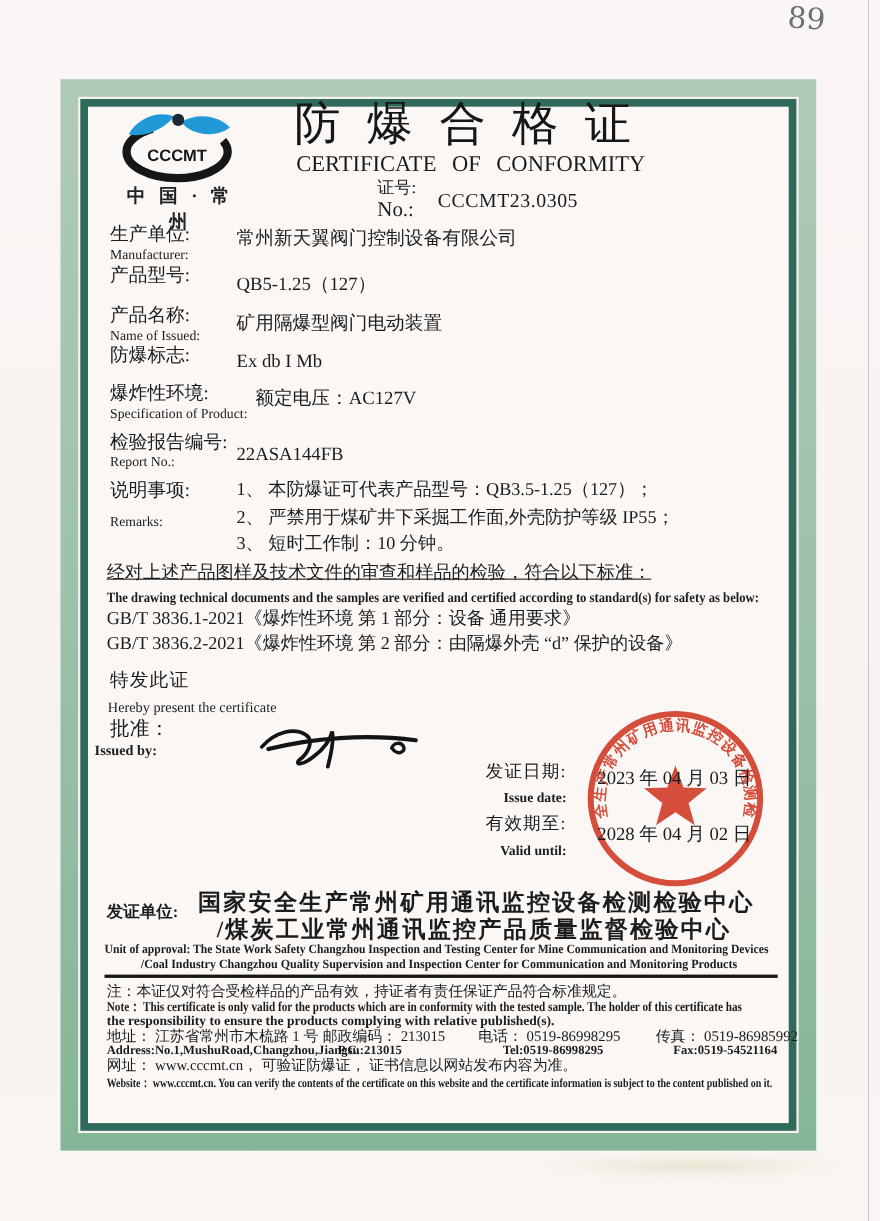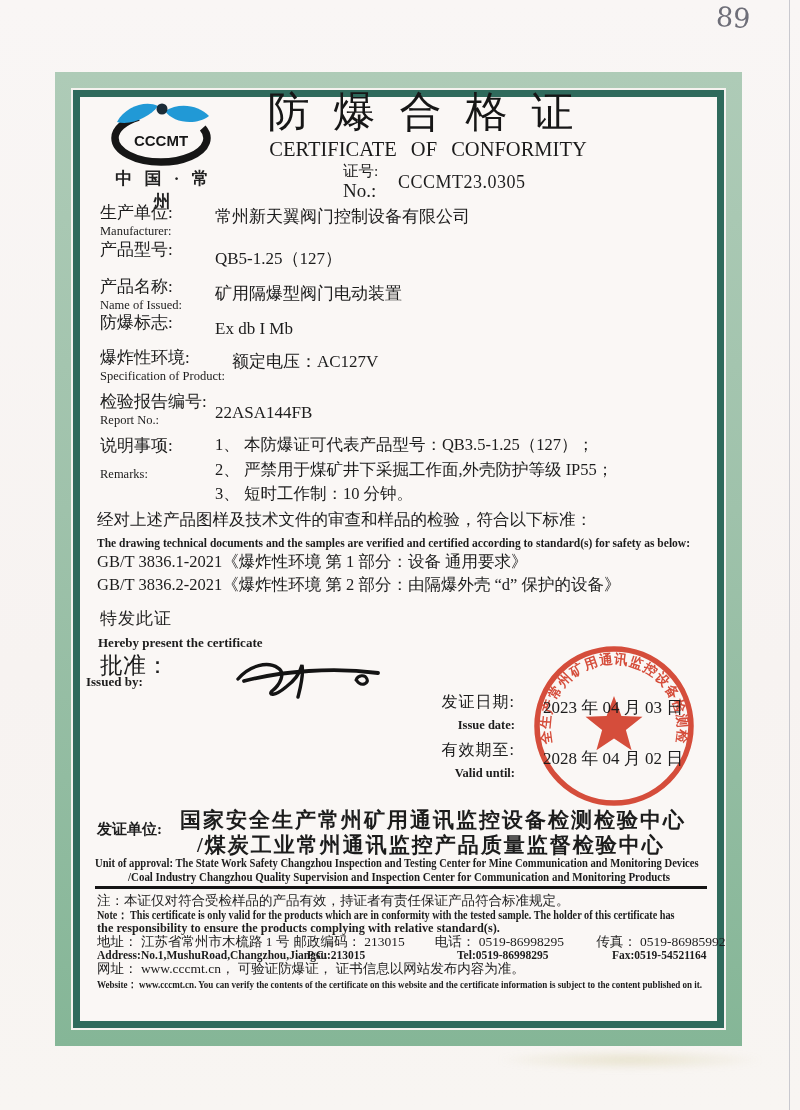--- a/index.html
+++ b/index.html
@@ -25,28 +25,28 @@
   .no-en{font-size:19px;line-height:20px;}
   .cert-no{position:absolute;left:398px;top:172px;font-size:18px;letter-spacing:.5px;}
   
   .frow{position:absolute;left:100px;width:630px;}
   .lcn{font-size:17px;line-height:21px;}
   .len{font-size:12.5px;line-height:16px;}
   .fvalue{position:absolute;left:115px;top:3px;font-size:17px;white-space:nowrap;}
   .fvalue.shift{left:132px;}
   .remarks-items{position:absolute;left:215px;top:433px;font-size:16.5px;line-height:24.5px;white-space:nowrap;}
   
-  .std-intro-cn{position:absolute;left:97px;top:509px;font-size:16.5px;}
+  .std-intro-cn{position:absolute;left:97px;top:509px;font-size:16.5px;text-decoration:underline;}
   .std-intro-en{position:absolute;left:97px;top:536px;font-size:12.8px;font-weight:bold;white-space:nowrap;transform-origin:0 50%;transform:scaleX(.9);}
   .std-item1{position:absolute;left:97px;top:551px;font-size:16.5px;white-space:nowrap;}
   .std-item2{position:absolute;left:97px;top:574px;font-size:16.5px;white-space:nowrap;}
   
   .present-cn{position:absolute;left:100px;top:607px;font-size:17px;letter-spacing:1px;}
-  .present-en{position:absolute;left:98px;top:635px;font-size:13px;font-weight:bold;}
-  .approve-cn{position:absolute;left:100px;top:650px;font-size:23px;}
+  .present-en{position:absolute;left:98px;top:635px;font-size:13px;font-weight:normal;}
+  .approve-cn{position:absolute;left:100px;top:650px;font-size:18px;}
   .approve-en{position:absolute;left:86px;top:674px;font-size:13px;font-weight:bold;}
   .signature{position:absolute;left:228px;top:645px;}
   .date-labels{position:absolute;left:375px;top:689px;width:140px;text-align:right;}
   .dl-cn{font-size:16px;line-height:25px;letter-spacing:1px;}
   .dl-en{font-size:12.5px;line-height:23px;font-weight:bold;}
   .date-issue{position:absolute;left:543px;top:696px;font-size:17px;white-space:nowrap;z-index:4;}
   .date-valid{position:absolute;left:543px;top:747px;font-size:17px;white-space:nowrap;z-index:4;}
   .stamp{position:absolute;left:528px;top:640px;z-index:3;opacity:.9;}
   
   .appr-label{position:absolute;left:97px;top:820px;font-size:15px;font-weight:bold;}
@@ -177,21 +177,21 @@
 
   <div class="appr-label zc">发证单位:</div>
   <div class="appr-line1 zc">国家安全生产常州矿用通讯监控设备检测检验中心</div>
   <div class="appr-line2 zc">/煤炭工业常州通讯监控产品质量监督检验中心</div>
   <div class="appr-en1 zc">Unit of approval: The State Work Safety Changzhou Inspection and Testing Center for Mine Communication and Monitoring Devices</div>
   <div class="appr-en2 zc">/Coal Industry Changzhou Quality Supervision and Inspection Center for Communication and Monitoring Products</div>
   <div class="divider zc"></div>
 
   <div class="note-cn zc">注：本证仅对符合受检样品的产品有效，持证者有责任保证产品符合标准规定。</div>
   <div class="note-en1 zc">Note： This certificate is only valid for the products which are in conformity with the tested sample. The holder of this certificate has</div>
-  <div class="note-en2 zc">the responsibility to ensure the products complying with relative standard(s).</div>
+  <div class="note-en2 zc">the responsibility to ensure the products complying with relative published(s).</div>
 
   <div class="addr-row zc">
     <span>地址： 江苏省常州市木梳路 1 号</span><span class="gap1">邮政编码： 213015</span><span class="gap2">电话： 0519-86998295</span><span class="gap3">传真： 0519-86985992</span>
   </div>
   <div class="addr-en-row zc">
     <span class="w1">Address:No.1,MushuRoad,Changzhou,Jiangsu</span><span class="w2">P.C.:213015</span><span class="w3">Tel:0519-86998295</span><span>Fax:0519-54521164</span>
   </div>
   <div class="web-cn zc">网址： www.cccmt.cn， 可验证防爆证， 证书信息以网站发布内容为准。</div>
   <div class="web-en zc">Website： www.cccmt.cn. You can verify the contents of the certificate on this website and the certificate information is subject to the content published on it.</div>
 

